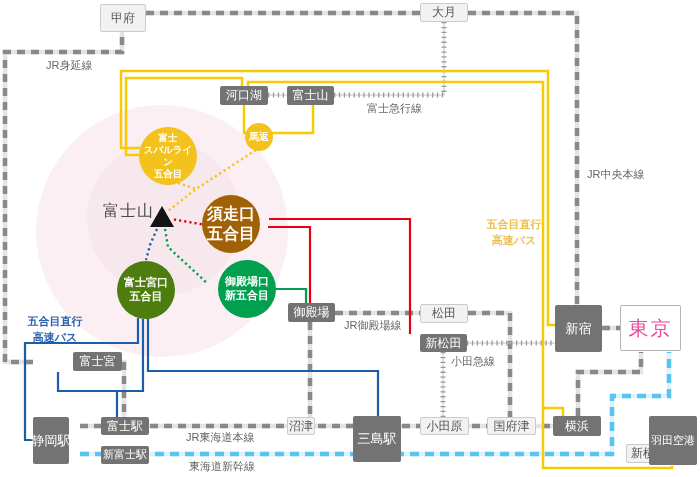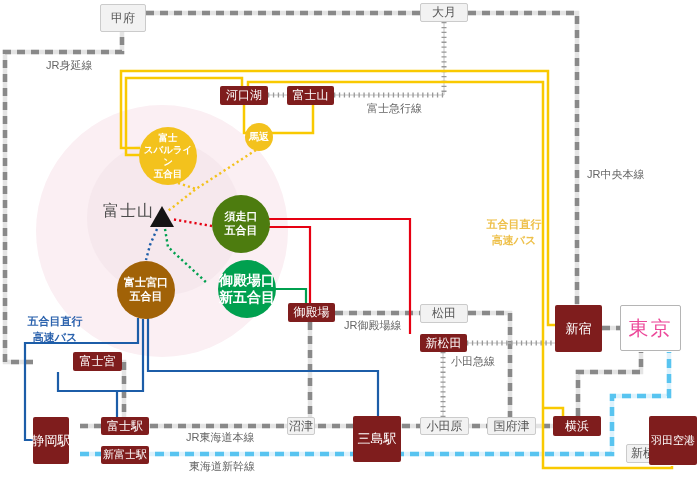--- a/index.html
+++ b/index.html
@@ -3,31 +3,31 @@
 <meta charset="utf-8">
 <style>
   html,body{margin:0;padding:0;}
   body{font-family:"Liberation Sans","DejaVu Sans",sans-serif;background:#ffffff;}
   #stage{position:relative;width:700px;height:477px;background:#fff;overflow:hidden;}
   #stage svg{position:absolute;left:0;top:0;}
   .box{position:absolute;display:flex;align-items:center;justify-content:center;
        box-sizing:border-box;border-radius:2px;font-size:12px;line-height:1.05;
        white-space:nowrap;z-index:3;}
   .box-gray{background:#f2f2f2;border:1px solid #cbcbcb;color:#555;}
-  .box-orange{background:#7f1d1d;color:#fff;}
+  .box-orange{background:#737373;color:#fff;}
   .box-white{background:#fff;border:1px solid #b5b5b5;color:#ec4899;font-size:20px;letter-spacing:2px;}
   .big{font-size:13px;}
   .circle5{position:absolute;border-radius:50%;display:flex;flex-direction:column;
        align-items:center;justify-content:center;color:#fff;font-weight:bold;
        text-align:center;z-index:3;line-height:1.25;}
   .circle5 span{display:block;}
   .c-subaru{left:139px;top:127px;width:58px;height:58px;background:#f3c21d;font-size:9.5px;}
-  .c-subashiri{left:212px;top:195px;width:58px;height:58px;background:#4d7c0f;font-size:11px;}
-  .c-fujinomiya{left:117px;top:261px;width:58px;height:58px;background:#a16207;font-size:11px;}
-  .c-gotemba{left:218px;top:260px;width:58px;height:58px;background:#00a04f;font-size:14px;}
+  .c-subashiri{left:202px;top:195px;width:58px;height:58px;background:#a16207;font-size:16px;}
+  .c-fujinomiya{left:117px;top:261px;width:58px;height:58px;background:#4d7c0f;font-size:11px;}
+  .c-gotemba{left:218px;top:260px;width:58px;height:58px;background:#00a04f;font-size:11px;}
   .c-umagaeshi{left:245px;top:123px;width:28px;height:28px;background:#f3c21d;font-size:10px;font-weight:bold;}
   .lbl{position:absolute;font-size:11px;color:#666;z-index:2;white-space:nowrap;}
   .lbl2{position:absolute;font-size:11px;z-index:2;text-align:center;line-height:1.45;font-weight:bold;}
   .mt-label{position:absolute;left:103px;top:201px;font-size:16px;color:#4a4a4a;
        letter-spacing:1px;z-index:2;}
 </style>
 </head>
 <body>
 
 <div id="stage">

